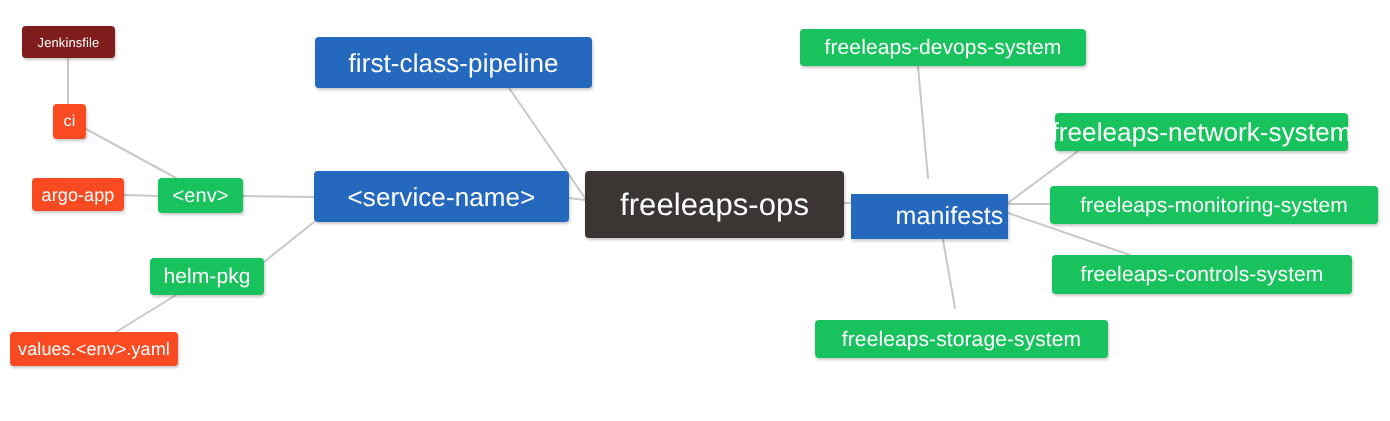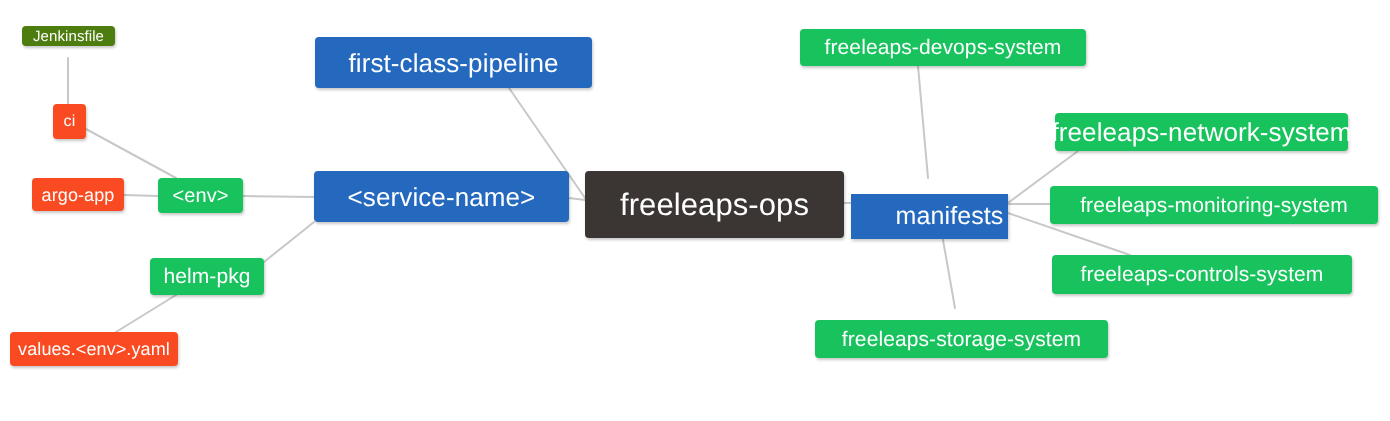--- a/index.html
+++ b/index.html
@@ -71,21 +71,21 @@
     </div>
     <div class="node" style="left: 851px; top: 194px; width: 157px; height: 45px; background: rgb(37, 105, 190); border-radius: 0; font-size: 25px; padding-left: 40px;">
       <span class="node-label">manifests</span>
     </div>
     <div class="node" style="left: 158px; top: 178px; width: 85px; height: 35px; background: rgb(24, 195, 94); border-radius: 4px; font-size: 20px;">
       <span class="node-label">&lt;env&gt;</span>
     </div>
     <div class="node" style="left: 150px; top: 258px; width: 114px; height: 37px; background: rgb(24, 195, 94); border-radius: 4px; font-size: 21px;">
       <span class="node-label">helm-pkg</span>
     </div>
-    <div class="node" style="left: 22px; top: 26px; width: 93px; height: 20px; background: #4d7c0f; border-radius: 4px; font-size: 15px;">
+    <div class="node" style="left: 22px; top: 26px; width: 93px; height: 32px; background: #7f1d1d; border-radius: 4px; font-size: 13px;">
       <span class="node-label">Jenkinsfile</span>
     </div>
     <div class="node" style="left: 53px; top: 104px; width: 33px; height: 35px; background: rgb(250, 74, 33); border-radius: 4px; font-size: 16px; text-align: right;">
       <span class="node-label">ci</span>
     </div>
     <div class="node" style="left: 32px; top: 178px; width: 92px; height: 33px; background: rgb(250, 74, 33); border-radius: 4px; font-size: 18px;">
       <span class="node-label">argo-app</span>
     </div>
     <div class="node" style="left: 10px; top: 332px; width: 168px; height: 34px; background: rgb(250, 74, 33); border-radius: 4px; font-size: 18px;">
       <span class="node-label">values.&lt;env&gt;.yaml</span>

